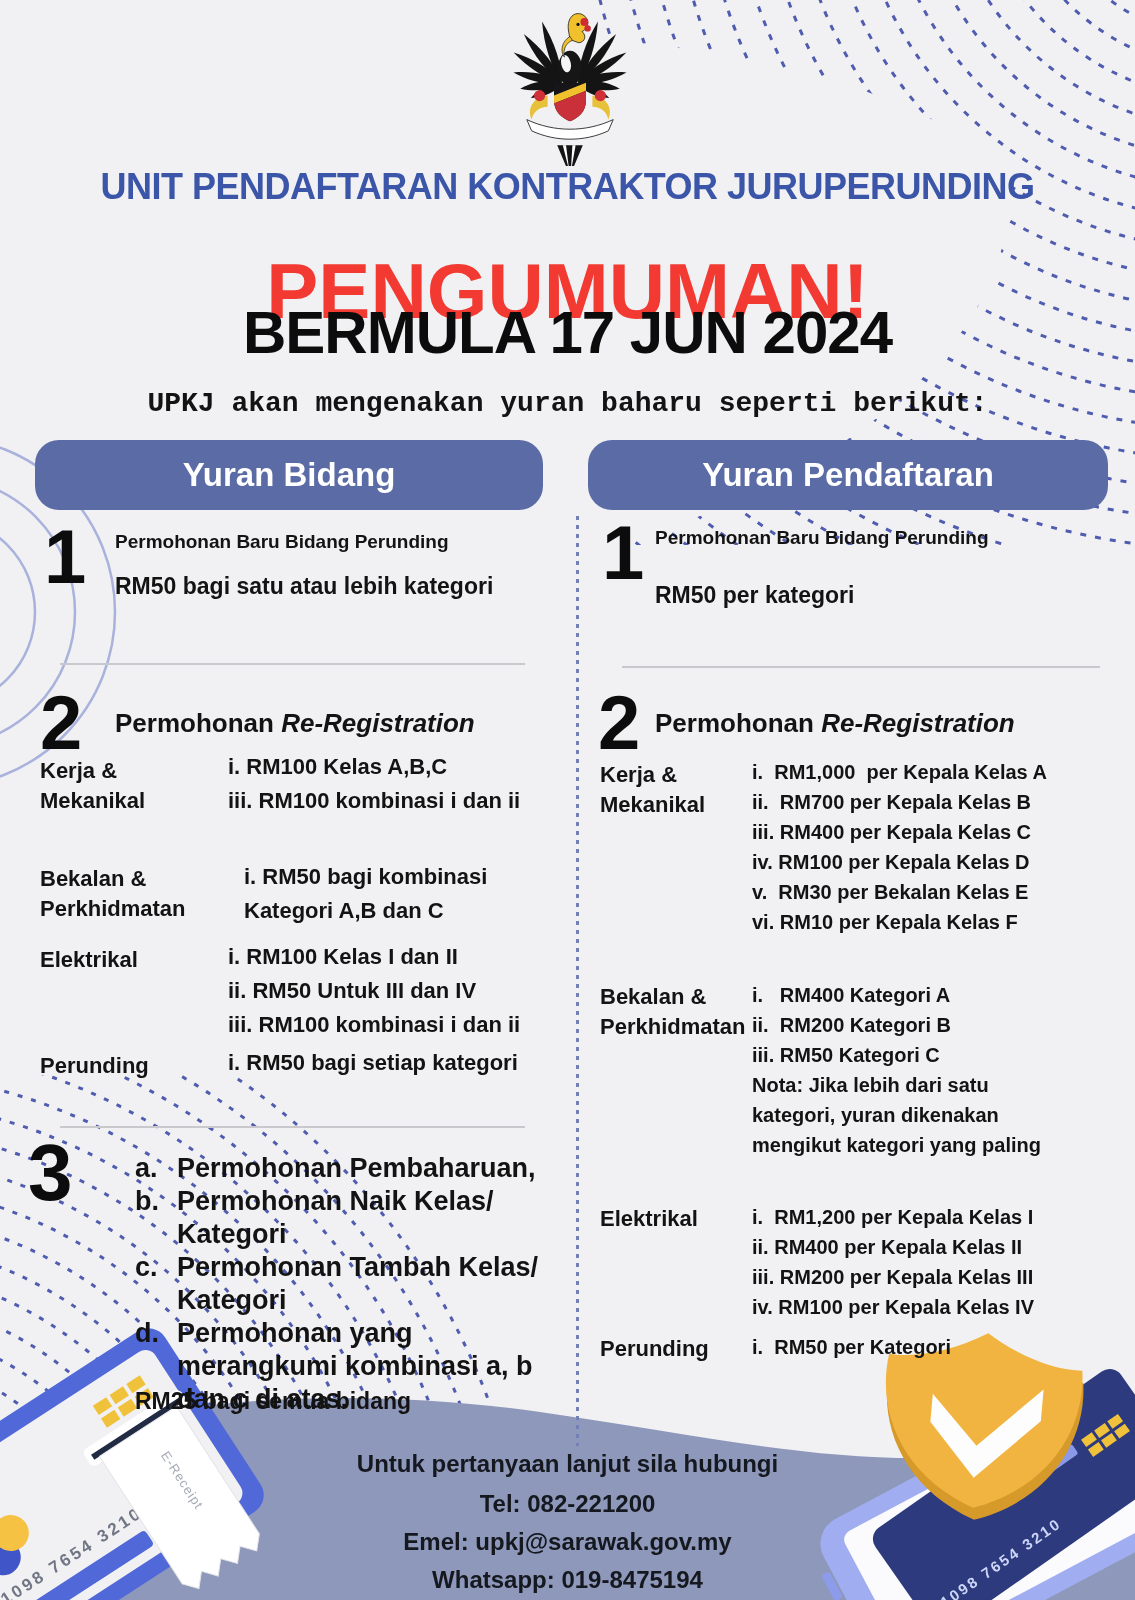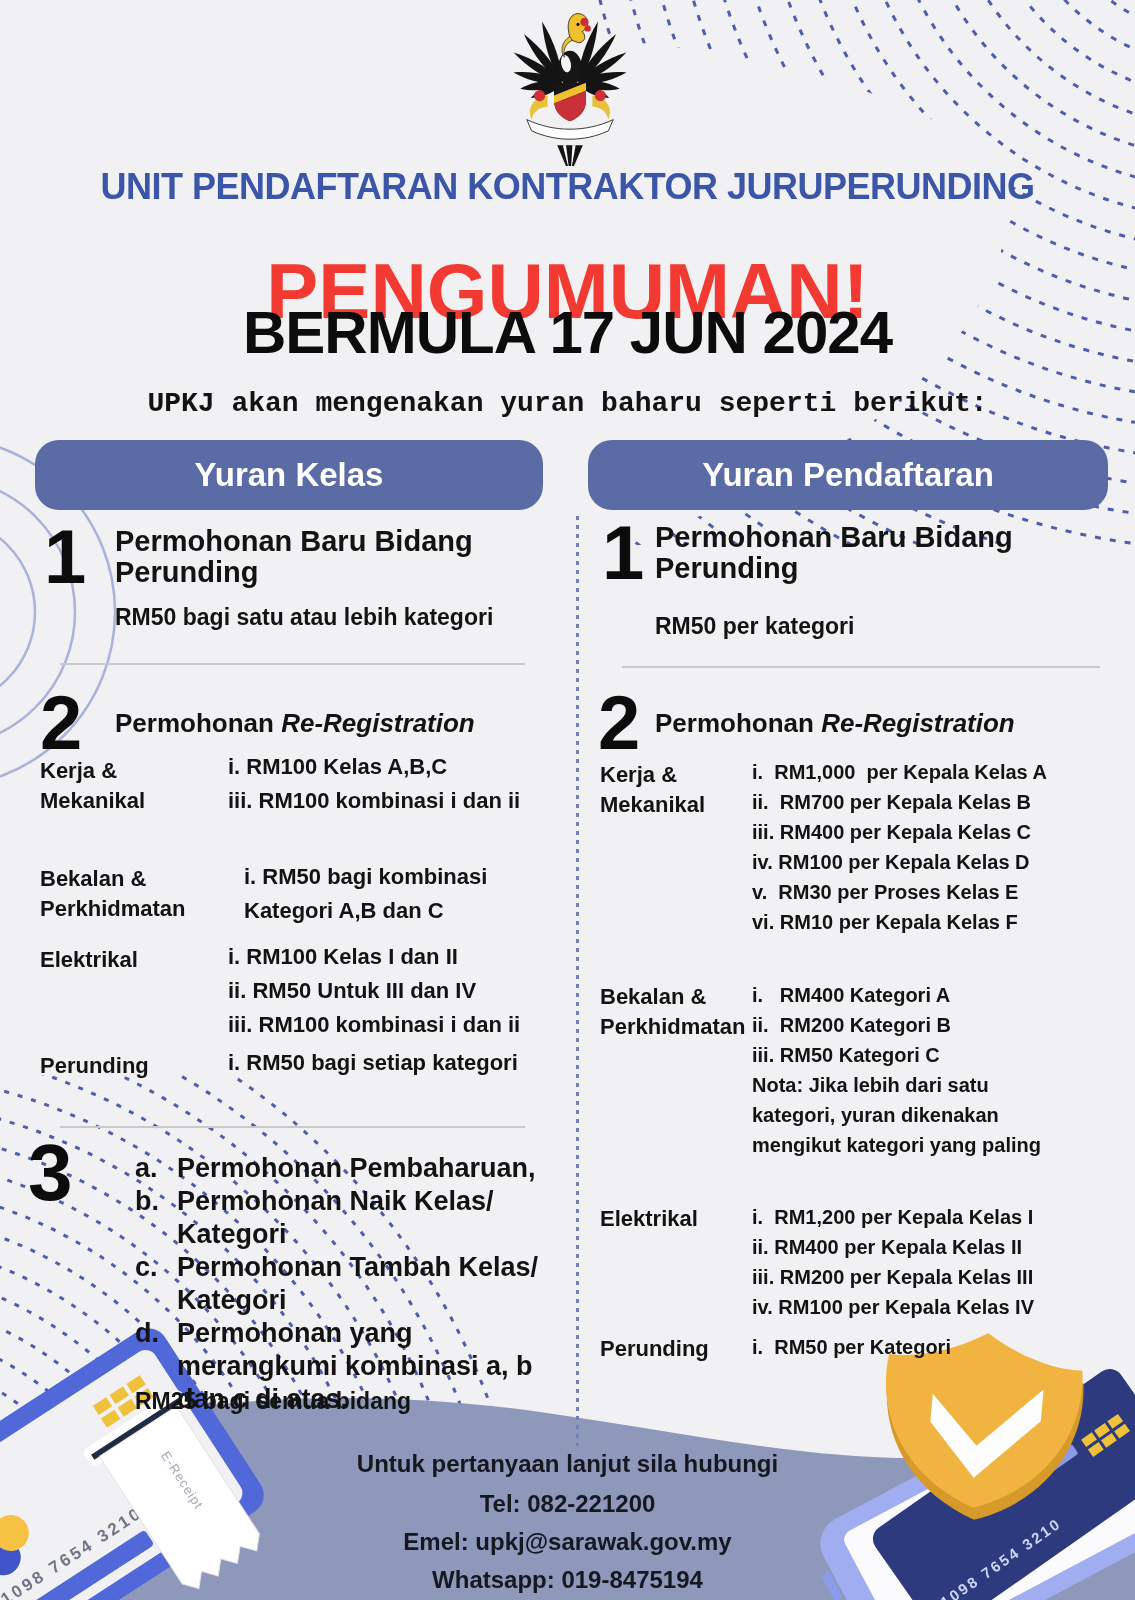--- a/index.html
+++ b/index.html
@@ -19,21 +19,21 @@
   .start-date{left:0;top:298px;width:1135px;text-align:center;
     font-size:60px;font-weight:700;letter-spacing:-1px;color:#0c0c0c;}
   .subtitle{left:0;top:388px;width:1135px;text-align:center;
     font-size:28px;font-weight:700;color:#131313;font-family:Liberation Mono, monospace;}
   .pill{height:70px;background:#5b6ba5;border-radius:24px;color:#fff;
     font-size:33px;font-weight:700;text-align:center;line-height:70px;z-index:2;}
   .pill-left{left:35px;top:440px;width:508px;}
   .pill-right{left:588px;top:440px;width:520px;}
   .num{font-size:76px;font-weight:700;line-height:.92;color:#0c0c0c;z-index:2;}
   .num3{font-size:80px;}
-  .item-title{font-size:29px;font-weight:700;line-height:31px;z-index:2;}
+  .item-title{font-size:19px;font-weight:700;line-height:31px;z-index:2;}
   .fee{font-size:23px;font-weight:700;z-index:2;}
   .sec-title{font-size:26px;font-weight:700;z-index:2;}
   .sec-title .it{font-style:italic;}
   .rowlabel{font-size:22px;font-weight:700;line-height:30px;z-index:2;}
   .rowlines .line{font-size:22px;font-weight:700;line-height:34px;white-space:pre;}
   .rowlines{z-index:2;}
   .rowlines.rt .line{font-size:20px;line-height:30px;}
   .hdiv{height:2px;background:#c9c9cd;z-index:2;}
   .vdash{width:3px;z-index:2;
     background:repeating-linear-gradient(to bottom,#7280b5 0 4px,transparent 4px 9px);}
@@ -214,21 +214,21 @@
     <polygon points="-16,84 16,84 0,122" fill="#141414"></polygon>
     <polygon points="-9,84 -5,84 -1,116" fill="#fff"></polygon>
     <polygon points="3,84 7,84 1,118" fill="#fff"></polygon>
   </svg>
 
   <div class="abs txt org-title">UNIT PENDAFTARAN KONTRAKTOR JURUPERUNDING</div>
   <div class="abs txt announcement">PENGUMUMAN!</div>
   <div class="abs txt start-date">BERMULA 17 JUN 2024</div>
   <div class="abs txt subtitle">UPKJ akan mengenakan yuran baharu seperti berikut:</div>
 
-  <div class="abs pill pill-left">Yuran Kelas</div>
+  <div class="abs pill pill-left">Yuran Bidang</div>
   <div class="abs pill pill-right">Yuran Pendaftaran</div>
 
   <div class="abs vdash" style="left:576px;top:516px;height:930px"></div>
 
   <div class="abs num" style="left:44px;top:522px">1</div>
   <div class="abs" style="left:115px;top:526px;width:420px;z-index:2">
     <div class="item-title">Permohonan Baru Bidang Perunding</div>
     <div class="fee" style="margin-top:16px">RM50 bagi satu atau lebih kategori</div>
   </div>
   <div class="abs hdiv" style="left:60px;top:663px;width:465px"></div>
@@ -292,21 +292,21 @@
 
   <div class="abs num" style="left:598px;top:688px">2</div>
   <div class="abs sec-title" style="left:655px;top:708px"><span>Permohonan</span>&nbsp;<span class="it">Re-Registration</span></div>
 
   <div class="abs rowlabel" style="left:600px;top:760px;width:165px">Kerja &amp; Mekanikal</div>
   <div class="abs rowlines rt" style="left:752px;top:757px">
     <div class="line">i.  RM1,000  per Kepala Kelas A</div>
     <div class="line">ii.  RM700 per Kepala Kelas B</div>
     <div class="line">iii. RM400 per Kepala Kelas C</div>
     <div class="line">iv. RM100 per Kepala Kelas D</div>
-    <div class="line">v.  RM30 per Proses Kelas E</div>
+    <div class="line">v.  RM30 per Bekalan Kelas E</div>
     <div class="line">vi. RM10 per Kepala Kelas F</div>
   </div>
 
   <div class="abs rowlabel" style="left:600px;top:982px;width:165px">Bekalan &amp; Perkhidmatan</div>
   <div class="abs rowlines rt" style="left:752px;top:980px">
     <div class="line">i.   RM400 Kategori A</div>
     <div class="line">ii.  RM200 Kategori B</div>
     <div class="line">iii. RM50 Kategori C</div>
     <div class="line">Nota: Jika lebih dari satu</div>
     <div class="line">kategori, yuran dikenakan</div>

